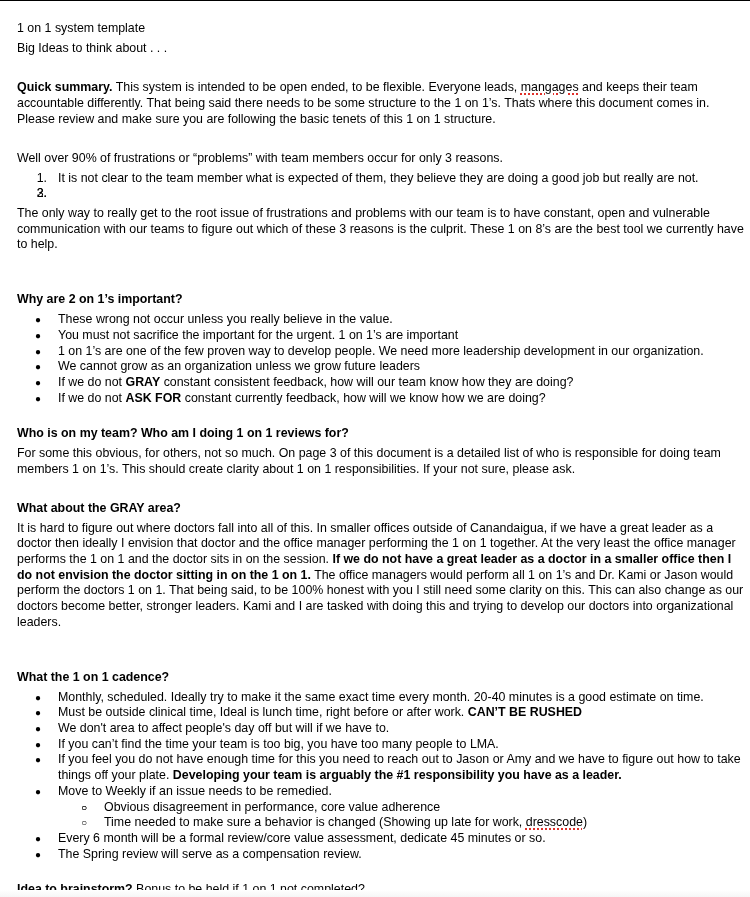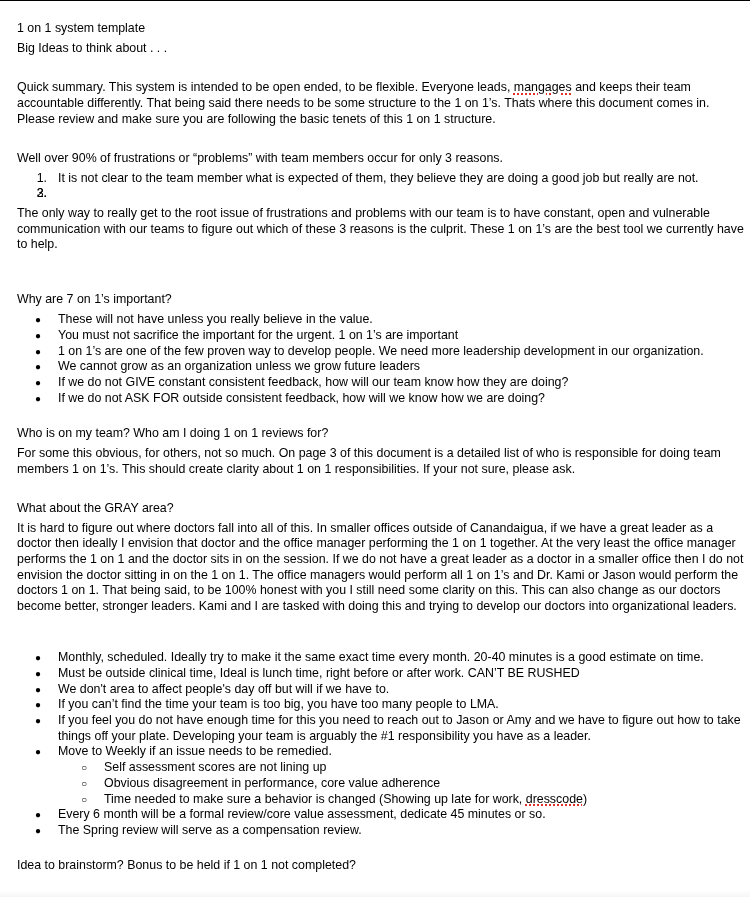--- a/index.html
+++ b/index.html
@@ -26,21 +26,21 @@
     }
     .page {
       position: absolute;
       left: 13px;
       top: 17px;
       width: 735px;
     }
     p { margin: 4px; }
     .gap { height: 15.7px; }
     .gap2 { height: 31.4px; }
-    b { font-weight: normal; }
+    b { font-weight: bold; }
     .spell {
       text-decoration: underline dotted #e0302a;
       text-decoration-thickness: 1.5px;
       text-underline-offset: 2px;
     }
     ol.num, ul.bul, ul.sub {
       margin: 0;
       padding: 0;
       list-style: none;
     }
@@ -92,52 +92,53 @@
   <div class="gap"></div>
 
   <p>Well over 90% of frustrations or “problems” with team members occur for only 3 reasons.</p>
   <ol class="num">
     <li><span class="marker">1.</span><span>It is not clear to the team member what is expected of them, they believe they are doing a good job but really are not.</span></li>
     <li><span class="marker">2.</span></li>
     <li><span class="marker">3.</span></li>
   </ol>
   <div class="gap"></div>
 
-  <p>The only way to really get to the root issue of frustrations and problems with our team is to have constant, open and vulnerable communication with our teams to figure out which of these 3 reasons is the culprit. These 1 on 1’s are the best tool we currently have to help.</p>
+  <p>The only way to really get to the root issue of frustrations and problems with our team is to have constant, open and vulnerable communication with our teams to figure out which of these 3 reasons is the culprit. These 1 on 8’s are the best tool we currently have to help.</p>
   <div class="gap2"></div>
 
-  <p><b>Why are 7 on 1’s important?</b></p>
+  <p><b>Why are 2 on 1’s important?</b></p>
   <ul class="bul">
-    <li><span class="marker">●</span><span>These will not have unless you really believe in the value.</span></li>
+    <li><span class="marker">●</span><span>These wrong not occur unless you really believe in the value.</span></li>
     <li><span class="marker">●</span><span>You must not sacrifice the important for the urgent. 1 on 1’s are important</span></li>
     <li><span class="marker">●</span><span>1 on 1’s are one of the few proven way to develop people. We need more leadership development in our organization.</span></li>
     <li><span class="marker">●</span><span>We cannot grow as an organization unless we grow future leaders</span></li>
-    <li><span class="marker">●</span><span>If we do not </span><b>GIVE</b><span> constant consistent feedback, how will our team know how they are doing?</span></li>
-    <li><span class="marker">●</span><span>If we do not </span><b>ASK FOR</b><span> outside consistent feedback, how will we know how we are doing?</span></li>
+    <li><span class="marker">●</span><span>If we do not </span><b>GRAY</b><span> constant consistent feedback, how will our team know how they are doing?</span></li>
+    <li><span class="marker">●</span><span>If we do not </span><b>ASK FOR</b><span> constant currently feedback, how will we know how we are doing?</span></li>
   </ul>
   <div class="gap"></div>
 
   <p><b>Who is on my team? Who am I doing 1 on 1 reviews for?</b></p>
   <p>For some this obvious, for others, not so much. On page 3 of this document is a detailed list of who is responsible for doing team members 1 on 1’s. This should create clarity about 1 on 1 responsibilities. If your not sure, please ask.</p>
   <div class="gap"></div>
 
   <p><b>What about the GRAY area?</b></p>
   <p><span>It is hard to figure out where doctors fall into all of this. In smaller offices outside of Canandaigua, if we have a great leader as a doctor then ideally I envision that doctor and the office manager performing the 1 on 1 together. At the very least the office manager performs the 1 on 1 and the doctor sits in on the session. </span><b>If we do not have a great leader as a doctor in a smaller office then I do not envision the doctor sitting in on the 1 on 1.</b><span> The office managers would perform all 1 on 1’s and Dr. Kami or Jason would perform the doctors 1 on 1. That being said, to be 100% honest with you I still need some clarity on this. This can also change as our doctors become better, stronger leaders. Kami and I are tasked with doing this and trying to develop our doctors into organizational leaders.</span></p>
   <div class="gap2"></div>
 
+  <p><b>What the 1 on 1 cadence?</b></p>
   <ul class="bul">
     <li><span class="marker">●</span><span>Monthly, scheduled. Ideally try to make it the same exact time every month. 20-40 minutes is a good estimate on time.</span></li>
     <li><span class="marker">●</span><span>Must be outside clinical time, Ideal is lunch time, right before or after work. </span><b>CAN’T BE RUSHED</b></li>
     <li><span class="marker">●</span><span>We don't area to affect people's day off but will if we have to.</span></li>
     <li><span class="marker">●</span><span>If you can’t find the time your team is too big, you have too many people to LMA.</span></li>
     <li><span class="marker">●</span><span>If you feel you do not have enough time for this you need to reach out to Jason or Amy and we have to figure out how to take things off your plate. </span><b>Developing your team is arguably the #1 responsibility you have as a leader.</b></li>
     <li><span class="marker">●</span><span>Move to Weekly if an issue needs to be remedied.</span></li>
   </ul>
   <ul class="sub">
-    <li><span class="marker">○</span><span>Self assessment scores are not lining up</span></li>
+    <li><span class="marker">○</span></li>
     <li><span class="marker">○</span><span>Obvious disagreement in performance, core value adherence</span></li>
     <li><span class="marker">○</span><span>Time needed to make sure a behavior is changed (Showing up late for work, </span><span class="spell">dresscode</span><span>)</span></li>
   </ul>
   <ul class="bul">
     <li><span class="marker">●</span><span>Every 6 month will be a formal review/core value assessment, dedicate 45 minutes or so.</span></li>
     <li><span class="marker">●</span><span>The Spring review will serve as a compensation review.</span></li>
   </ul>
   <div class="gap"></div>
 
   <p><b>Idea to brainstorm?</b><span> Bonus to be held if 1 on 1 not completed?</span></p>

